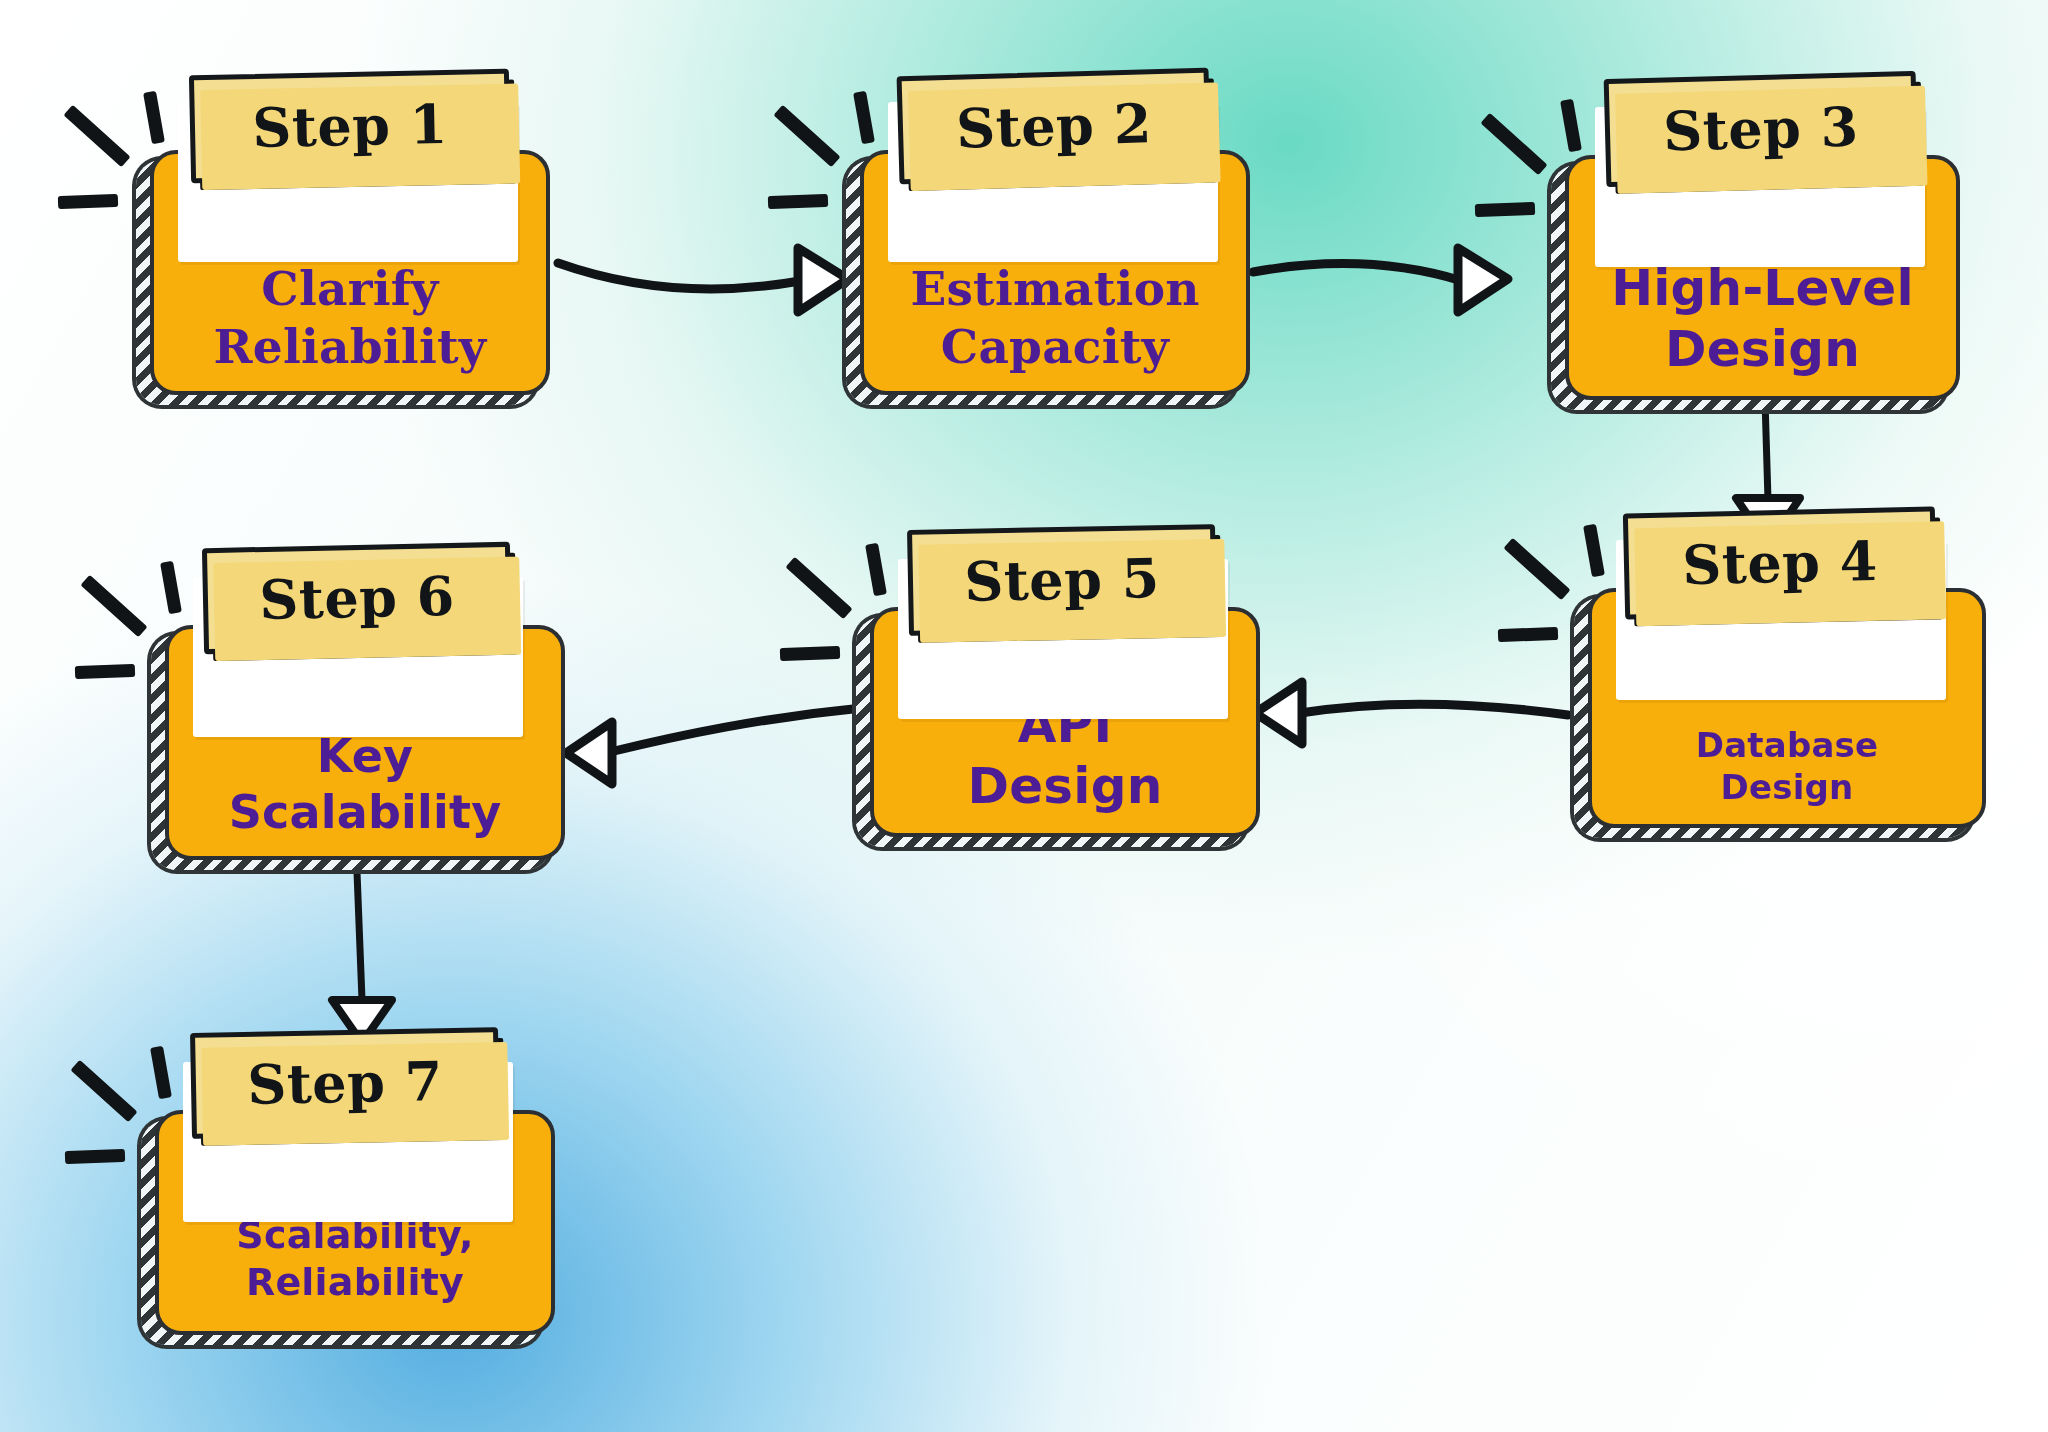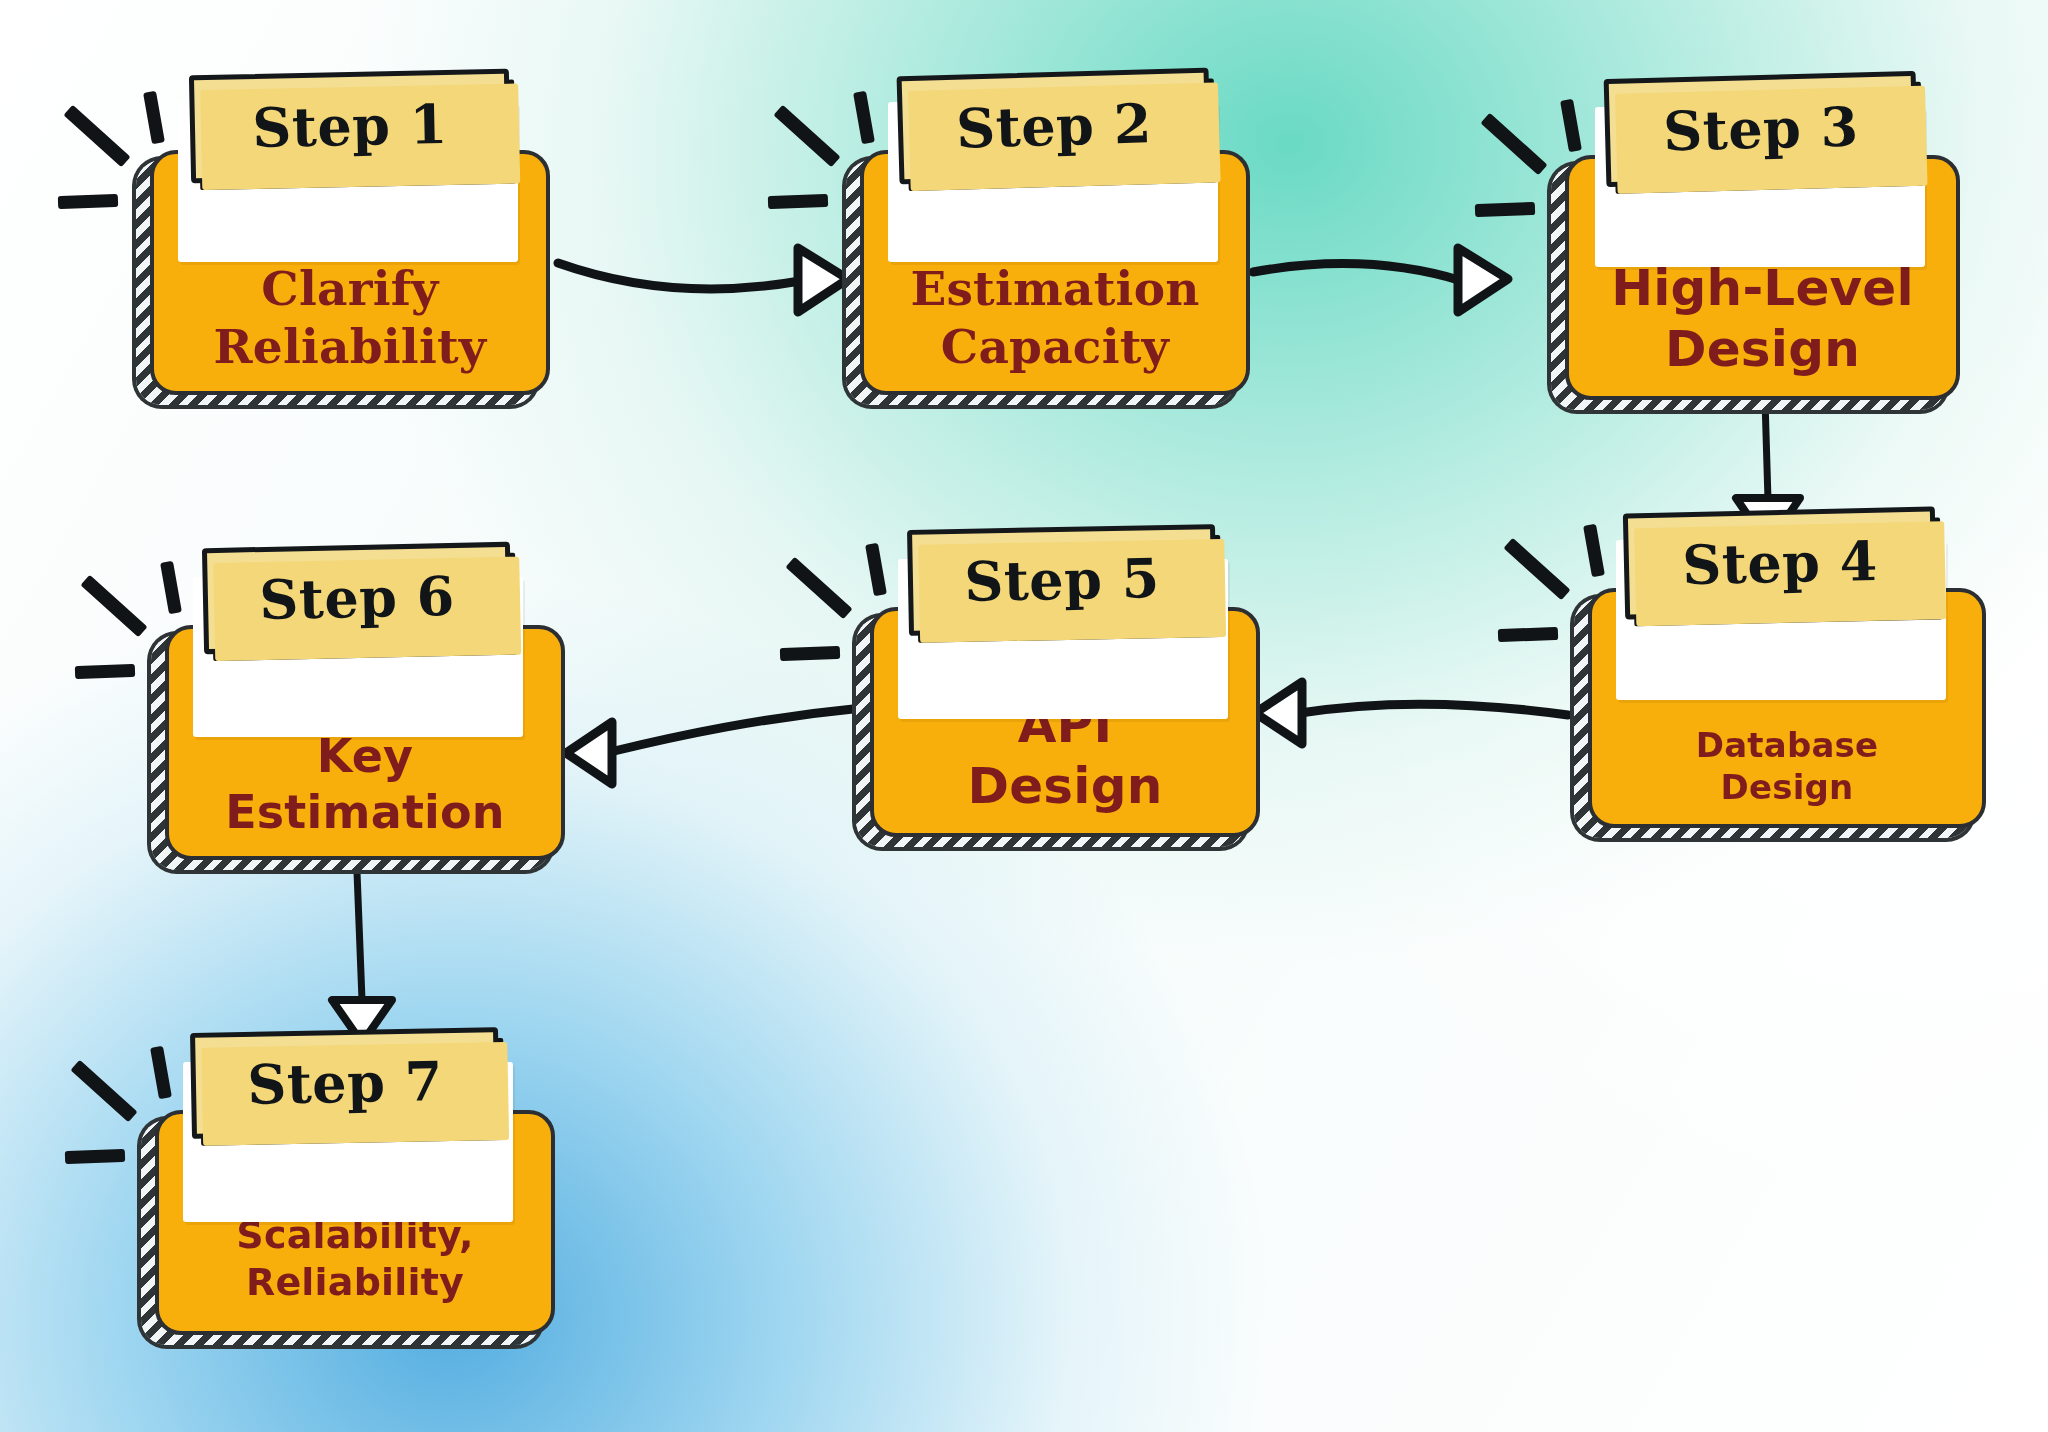--- a/index.html
+++ b/index.html
@@ -36,21 +36,21 @@
     border:4px solid #2b2f33;
     box-sizing:border-box;
     z-index:3;
     display:flex;align-items:flex-end;justify-content:center;
   }
   .card-body{
     width:100%;
     padding:0 14px 16px 14px;
     box-sizing:border-box;
     text-align:center;
-    color:#7f1d1d;
+    color:#4c1d95;
     line-height:1.22;
     letter-spacing:.2px;
   }
   .serif .card-body{font-family:"DejaVu Serif","Liberation Serif",serif;font-weight:700;}
   .round .card-body{font-family:"DejaVu Sans","Liberation Sans",sans-serif;font-weight:700;}
 
   
   .paper{
     position:absolute;z-index:4;
     background:#ffffff;
@@ -229,21 +229,21 @@
         <span class="s2"></span>
         <span class="s3"></span>
     </div>
   </div>
 
   <div class="node round" style="left:165px;top:625px;width:400px;height:235px;">
     <div class="hatch"></div>
     <div class="card">
       <div class="card-body" style="font-size:46px;">
         <div>Dive into</div>
-        <div>Key Estimation</div>
+        <div>Key Scalability</div>
       </div>
     </div>
     <div class="paper" style="left:28px;top:-48px;width:330px;height:160px;"></div>
     <div class="tab" style="left:38px;top:-80px;width:308px;height:106px;font-size:54px;transform:rotate(-1.2deg);">
       <div class="tab-under"></div>
       <span>Step 6</span>
     </div>
     <div class="sparkle" style="left:-96px;top:-70px;width:150px;height:150px;">
       <span class="s1"></span>
         <span class="s2"></span>

